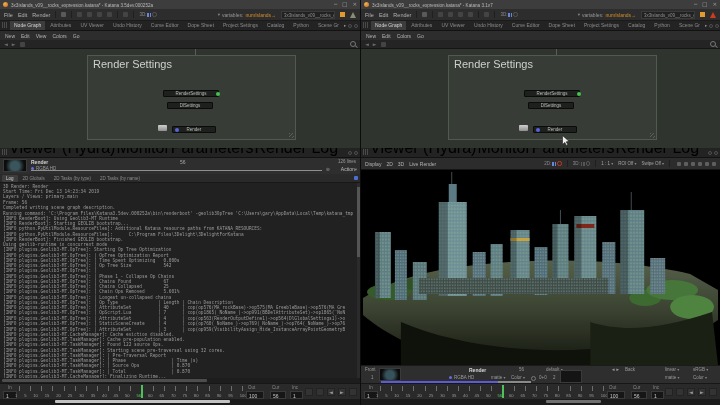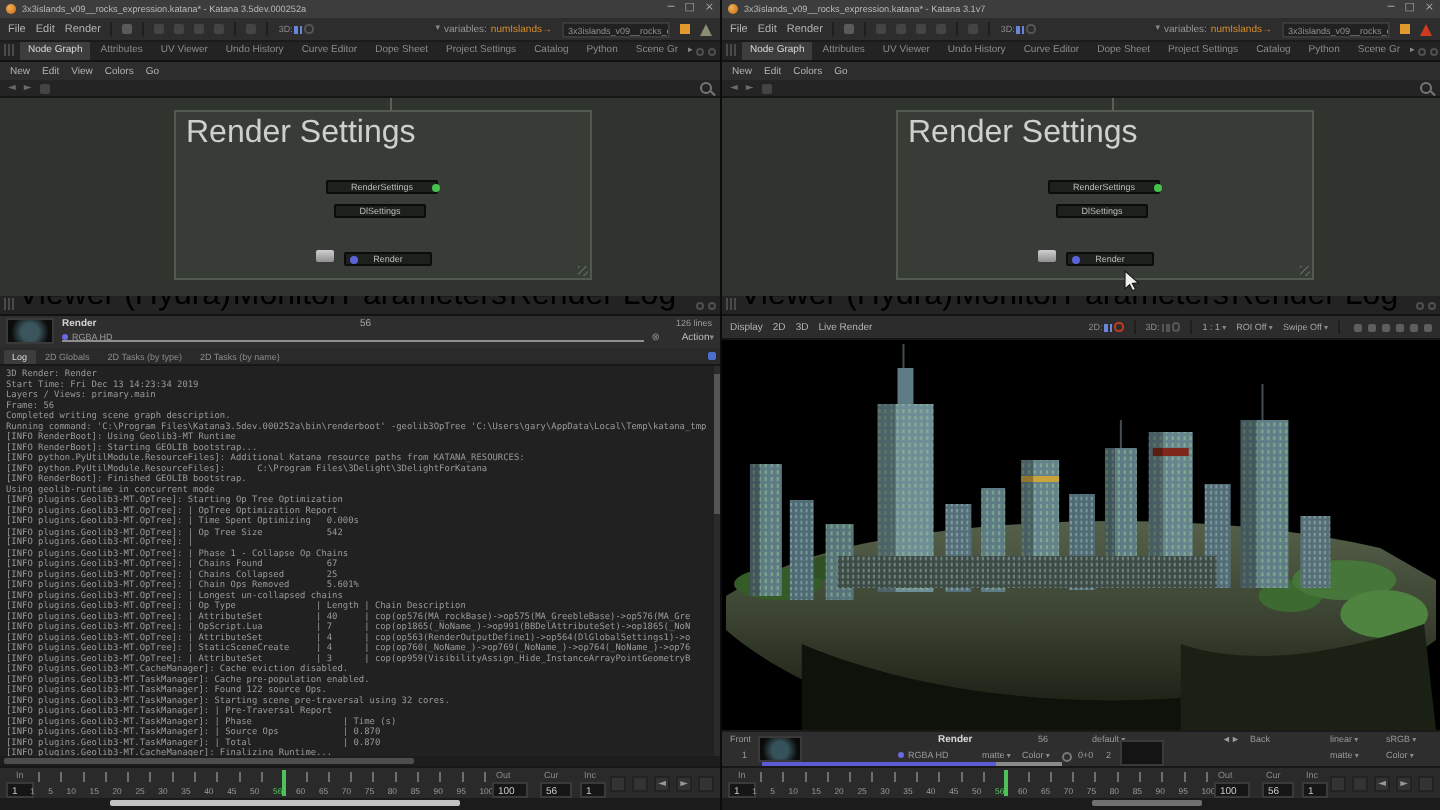--- a/index.html
+++ b/index.html
@@ -46,21 +46,21 @@
   .ngmenu{position:absolute;left:0;top:31px;width:100%;height:9px;background:#2d2d2d;display:flex;align-items:center;gap:6px;padding:0 5px;box-sizing:border-box;}
   .ngmenu .menu{font-size:5px;}
   .ngtool{position:absolute;left:0;top:40px;width:100%;height:9px;background:#242424;border-bottom:1px solid #151515;display:flex;align-items:center;gap:4px;padding:0 4px;box-sizing:border-box;color:#6c6c6c;font-size:5px;font-family:"DejaVu Sans",sans-serif;}
   .mag{margin-left:auto;width:4px;height:4px;border:1px solid #777;border-radius:50%;position:relative;}
   .mag::after{content:"";position:absolute;left:3.5px;top:3.5px;width:2.5px;height:1px;background:#777;transform:rotate(45deg);}
 
   
   .canvas{position:absolute;left:0;top:49px;width:100%;height:99px;background:#30342e;overflow:hidden;}
   .wire{position:absolute;left:195px;top:0;width:1px;height:78px;background:#5c5c5c;}
   .group{position:absolute;left:87px;top:6px;width:209px;height:85px;border:1px solid #525a50;background:#373d36;box-sizing:border-box;}
-  .grouptitle{font-size:16px;color:#ccd2cb;padding:2px 0 0 5px;}
+  .grouptitle{font-size:11px;color:#ccd2cb;padding:2px 0 0 5px;}
   .gresize{position:absolute;right:1px;bottom:1px;width:5px;height:5px;background:repeating-linear-gradient(135deg,#5a625a 0 1px,transparent 1px 2.5px);}
   .node{position:absolute;height:7px;background:#1d201d;border:1px solid #0b0b0b;border-radius:1px;color:#b9beb9;font-size:4.5px;line-height:6px;text-align:center;box-sizing:border-box;}
   .dot{position:absolute;width:4px;height:4px;border-radius:50%;top:1px;}
   .dot.green{right:-2px;background:#46c24f;}
   .dot.blue{left:1.5px;background:#5b63d8;}
   .nodeicon{position:absolute;width:9px;height:6px;background:linear-gradient(#cfcfcf,#8f8f8f);border-radius:1px;}
   .cursor{position:absolute;width:8px;height:11px;}
 
   
   .panetabs{position:absolute;left:0;top:148px;width:100%;height:10px;background:#232323;border-bottom:1px solid #121212;display:flex;align-items:flex-end;gap:0;padding:0 2px;box-sizing:border-box;overflow:hidden;}

